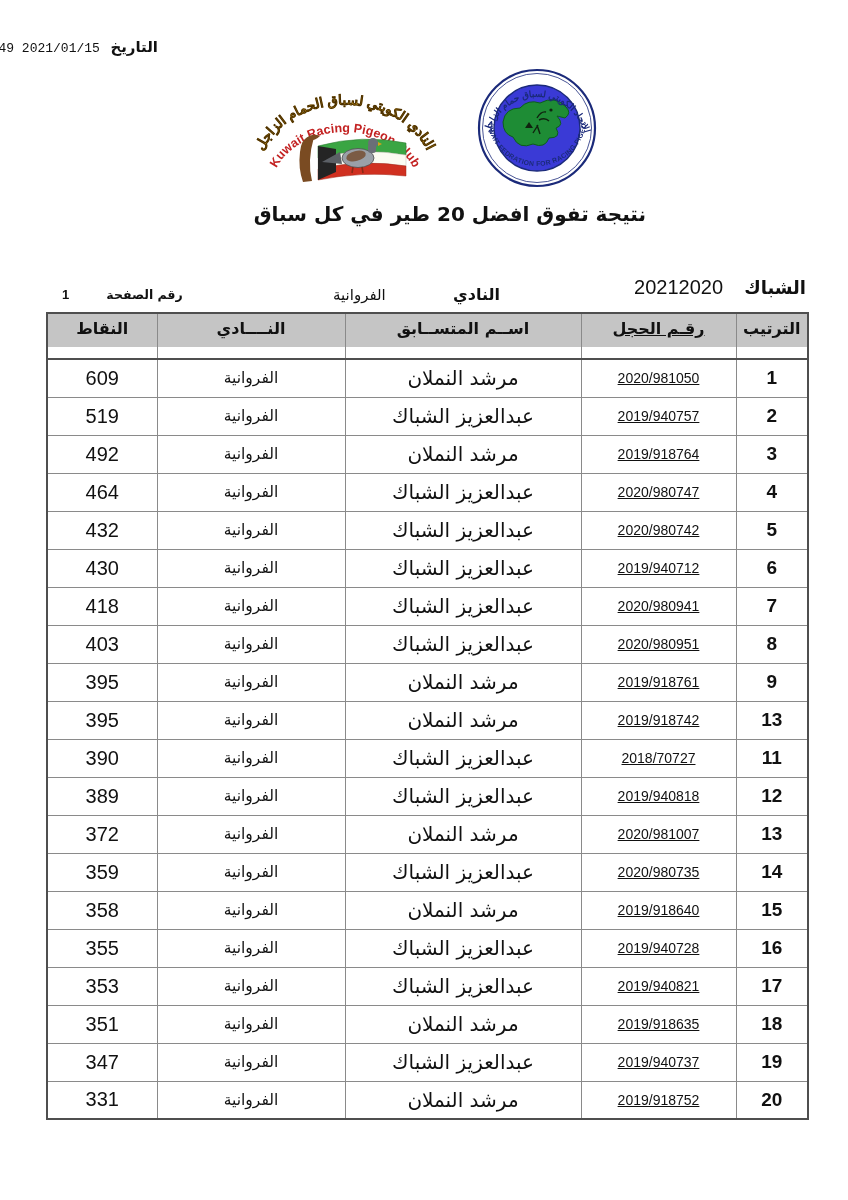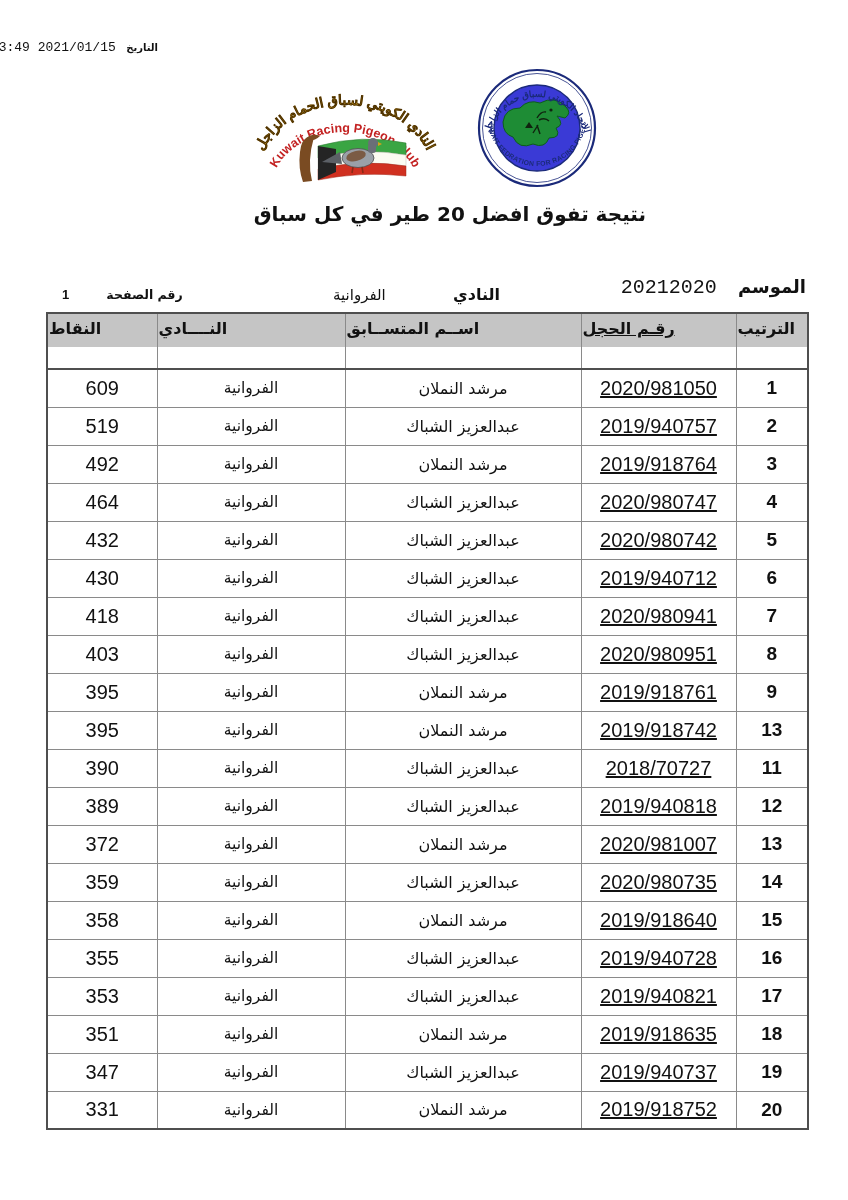--- a/index.html
+++ b/index.html
@@ -3,58 +3,58 @@
 <meta charset="utf-8">
 <style>
   html,body{margin:0;padding:0;background:#fff;}
   .page{
     position:relative;width:848px;height:1200px;background:#ffffff;overflow:hidden;
     font-family:"DejaVu Sans",sans-serif;color:#111;
   }
   
   .date-line{position:absolute;top:40px;left:8px;width:150px;direction:rtl;white-space:nowrap;
              font-size:11px;line-height:15px;}
-  .date-line .lbl{font-weight:bold;font-size:10px;margin-inline-end:7px;text-align:center;}
+  .date-line .lbl{font-weight:bold;font-size:15px;margin-inline-end:7px;text-align:center;}
   .date-line .dt{font-family:Liberation Mono, monospace;font-size:13px;}
   
   .club-logo{position:absolute;left:252px;top:70px;width:186px;height:118px;}
   .fed-logo{position:absolute;left:477px;top:66px;width:120px;height:124px;}
   
   .doc-title{position:absolute;top:202px;left:180px;width:466px;direction:rtl;
              font-weight:bold;font-size:20px;}
   .club-line{position:absolute;top:241px;left:333px;width:167px;direction:rtl;display:flex;
              justify-content:space-between;align-items:baseline;}
   .club-line .lbl{font-weight:bold;font-size:16px;margin-top:44px;}
   .club-line .val{font-size:15px;}
   .season-line{position:absolute;top:276px;right:42px;direction:rtl;white-space:nowrap;}
   .season-line .lbl{font-weight:bold;font-size:18px;}
-  .season-line .val{font-family:Liberation Mono, monospace;font-size:20px;margin-inline-start:16px;}
+  .season-line .val{font-family:Liberation Sans, sans-serif;font-size:20px;margin-inline-start:16px;}
   .page-line{position:absolute;top:284px;left:62px;direction:rtl;white-space:nowrap;}
   .page-line .lbl{font-weight:bold;font-size:12.5px;}
   .page-line .val{font-weight:bold;font-family:"Liberation Sans",sans-serif;font-size:13px;margin-inline-start:32px;}
   
   table.results{
     position:absolute;top:312px;left:46px;width:761px;direction:rtl;
     border-collapse:collapse;table-layout:fixed;border:2px solid #4f4f4f;
   }
   table.results th{
-    height:56px;box-sizing:border-box;
+    height:46px;box-sizing:border-box;
     background:linear-gradient(to bottom,#c5c5c5 0,#c5c5c5 33px,#ffffff 33px);
     border:1px solid #8a8a8a;border-bottom:2px solid #4f4f4f;
-    font-weight:bold;font-size:16px;text-align:left;vertical-align:top;padding-top:5px;
+    font-weight:bold;font-size:16px;text-align:center;vertical-align:top;padding-top:5px;
   }
   table.results td{
     height:38px;box-sizing:border-box;border:1px solid #8a8a8a;
     text-align:center;vertical-align:middle;padding:0 4px;
   }
   .col-rank{width:72px;margin-top:40px;} .col-ring{width:155px;text-decoration:underline;} .col-name{width:236px;}
   .col-club{width:188px;margin-top:36px;} .col-points{width:110px;}
   td.cell-rank{font-family:"Liberation Sans",sans-serif;font-weight:bold;font-size:19px;}
-  td.cell-ring{font-family:"Liberation Sans",sans-serif;font-size:20px;direction:ltr;}
-  td.cell-name{font-size:16px;}
+  td.cell-ring{font-family:"Liberation Sans",sans-serif;font-size:14px;direction:ltr;}
+  td.cell-name{font-size:20px;}
   td.cell-club{font-size:15.5px;}
   td.cell-points{font-family:"Liberation Sans",sans-serif;font-size:20px;}
   svg text{font-family:"Liberation Sans",sans-serif;}
 </style>
 </head>
 <body>
 
 <div class="page">
 
   <div class="date-line">
@@ -118,21 +118,21 @@
   </svg>
 
   <div class="doc-title">نتيجة تفوق  افضل  20  طير  في كل سباق</div>
 
   <div class="club-line">
     <span class="lbl">النادي</span>
     <span class="val">الفروانية</span>
   </div>
 
   <div class="season-line">
-    <span class="lbl">الموسم</span>
+    <span class="lbl">الشباك</span>
     <span class="val">20212020</span>
   </div>
 
   <div class="page-line">
     <span class="lbl">رقم الصفحة</span>
     <span class="val">1</span>
   </div>
 
   <table class="results">
     <thead>

